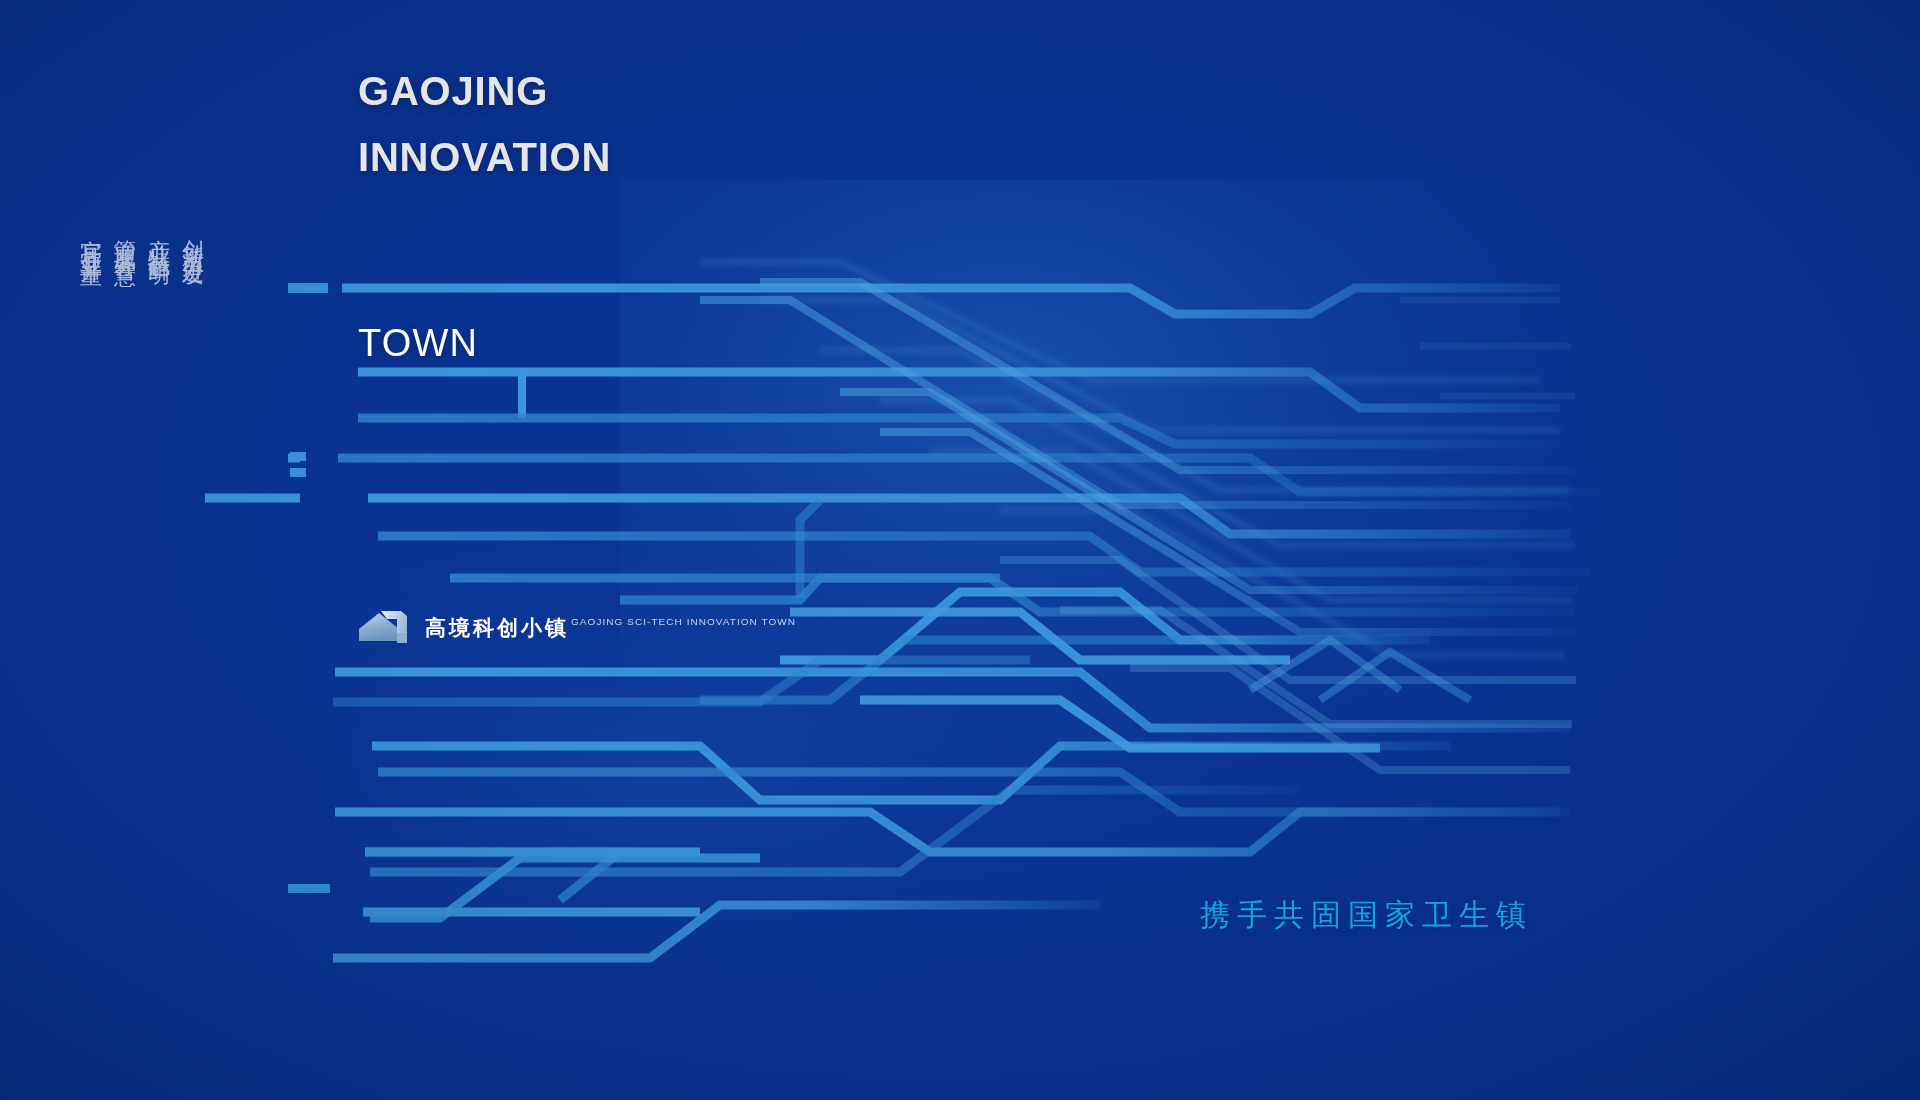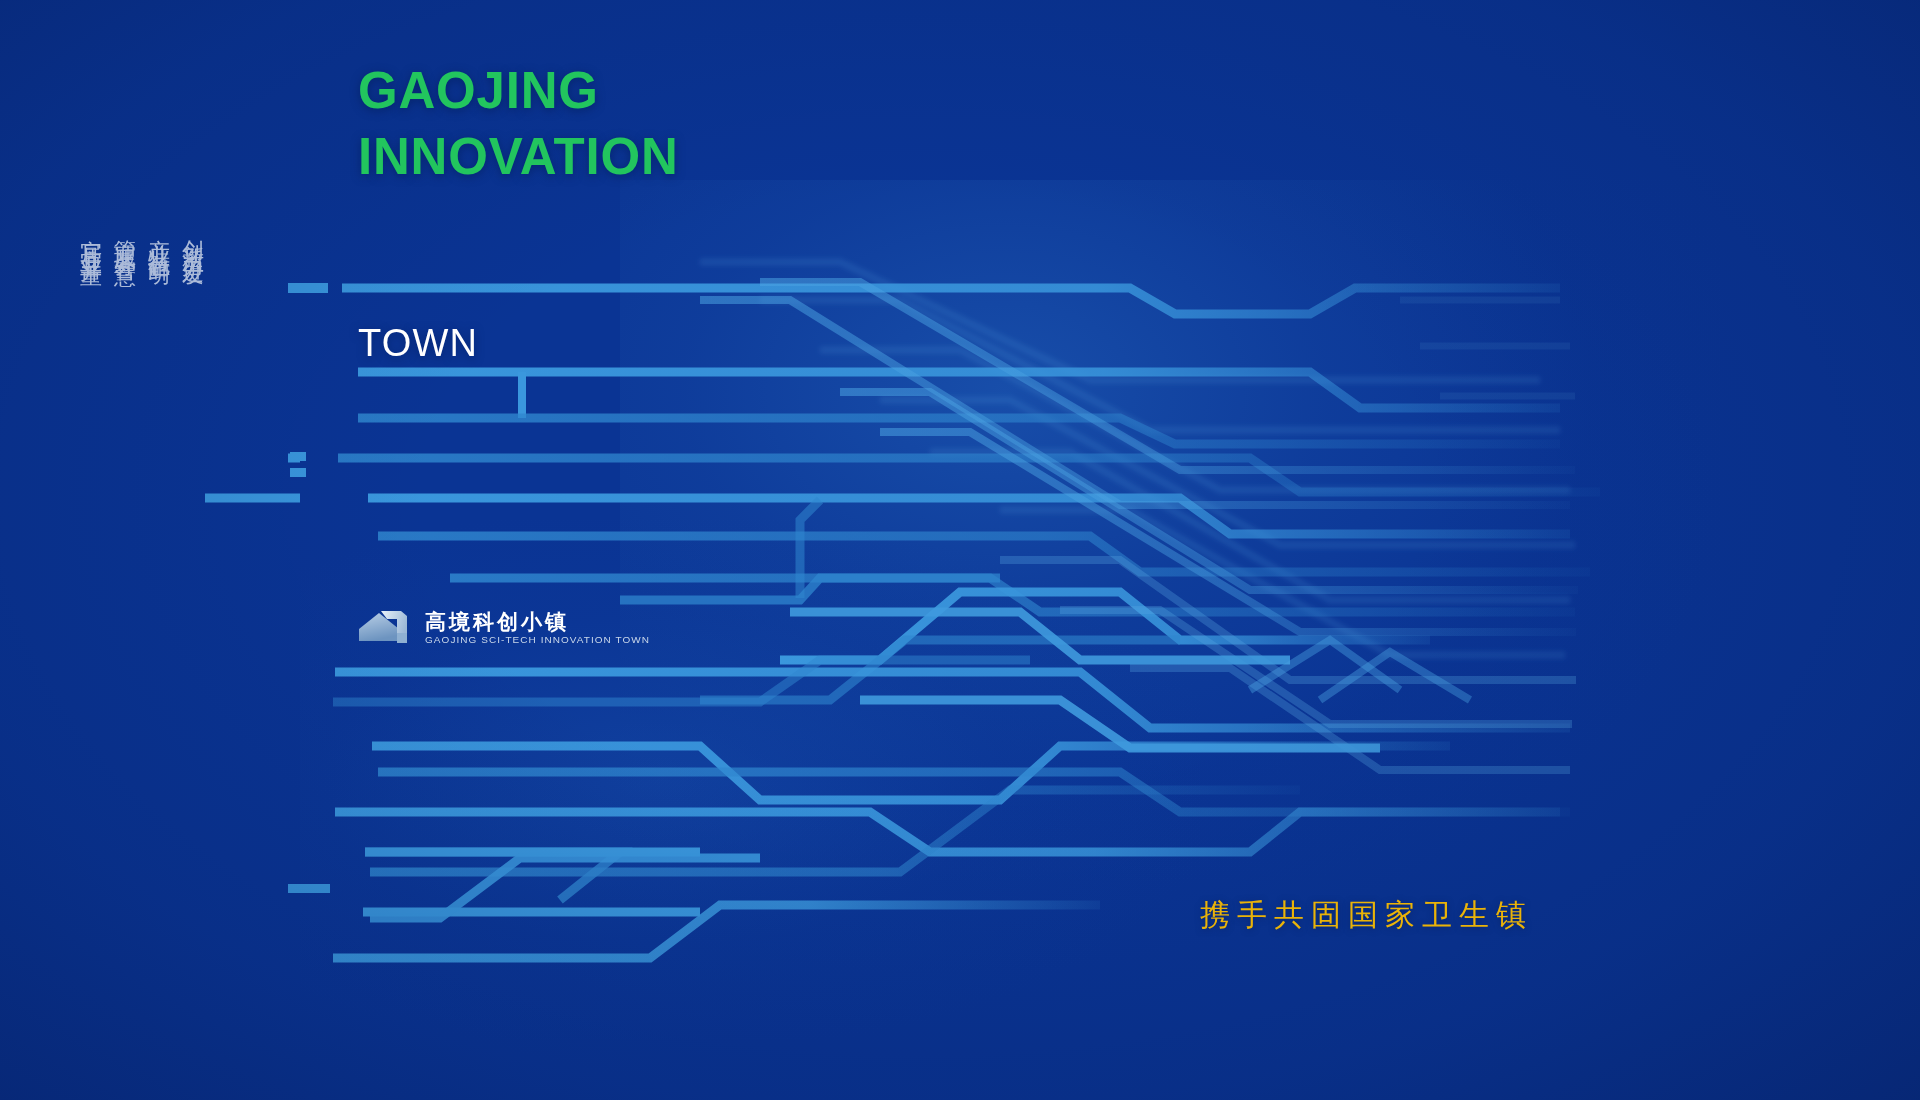--- a/index.html
+++ b/index.html
@@ -62,22 +62,22 @@
   }
 
   
   .title-block {
     position: absolute;
     left: 358px;
     top: 58px;
     z-index: 6;
   }
   .title-line {
-    color: #22c55e;
-    font-size: 51px;
+    color: #e5e5e5;
+    font-size: 40px;
     font-weight: 700;
     letter-spacing: 0.8px;
     line-height: 66px;
     white-space: nowrap;
     text-shadow: 0 2px 10px rgba(4,26,80,0.55);
   }
   .town-word {
     position: absolute;
     left: 358px;
     top: 322px;
@@ -114,21 +114,21 @@
   .logo {
     position: absolute;
     left: 357px;
     top: 607px;
     display: flex;
     align-items: center;
     gap: 10px;
     z-index: 7;
   }
   .logo-mark { width: 58px; height: 42px; display:block; }
-  .logo-text { display: flex; flex-direction: column; gap: 2px; }
+  .logo-text { display: flex; flex-direction: row; gap: 2px; }
   .logo-cn {
     color: #ffffff;
     font-size: 21px;
     font-weight: 700;
     letter-spacing: 3px;
     line-height: 22px;
     font-family: "DejaVu Sans", "Liberation Sans", sans-serif;
   }
   .logo-en {
     color: #c9d7ea;
@@ -141,21 +141,21 @@
   }
 
   
   .bottom-slogan {
     position: absolute;
     left: 1200px;
     top: 895px;
     z-index: 6;
   }
   .bs-line {
-    color: #eab308;
+    color: #0ea5e9;
     font-size: 30px;
     letter-spacing: 7px;
     line-height: 40px;
     white-space: nowrap;
     font-family: "DejaVu Sans", "Liberation Sans", sans-serif;
     text-shadow: 0 1px 6px rgba(4,26,80,0.5);
   }
 </style>
 </head>
 <body>

